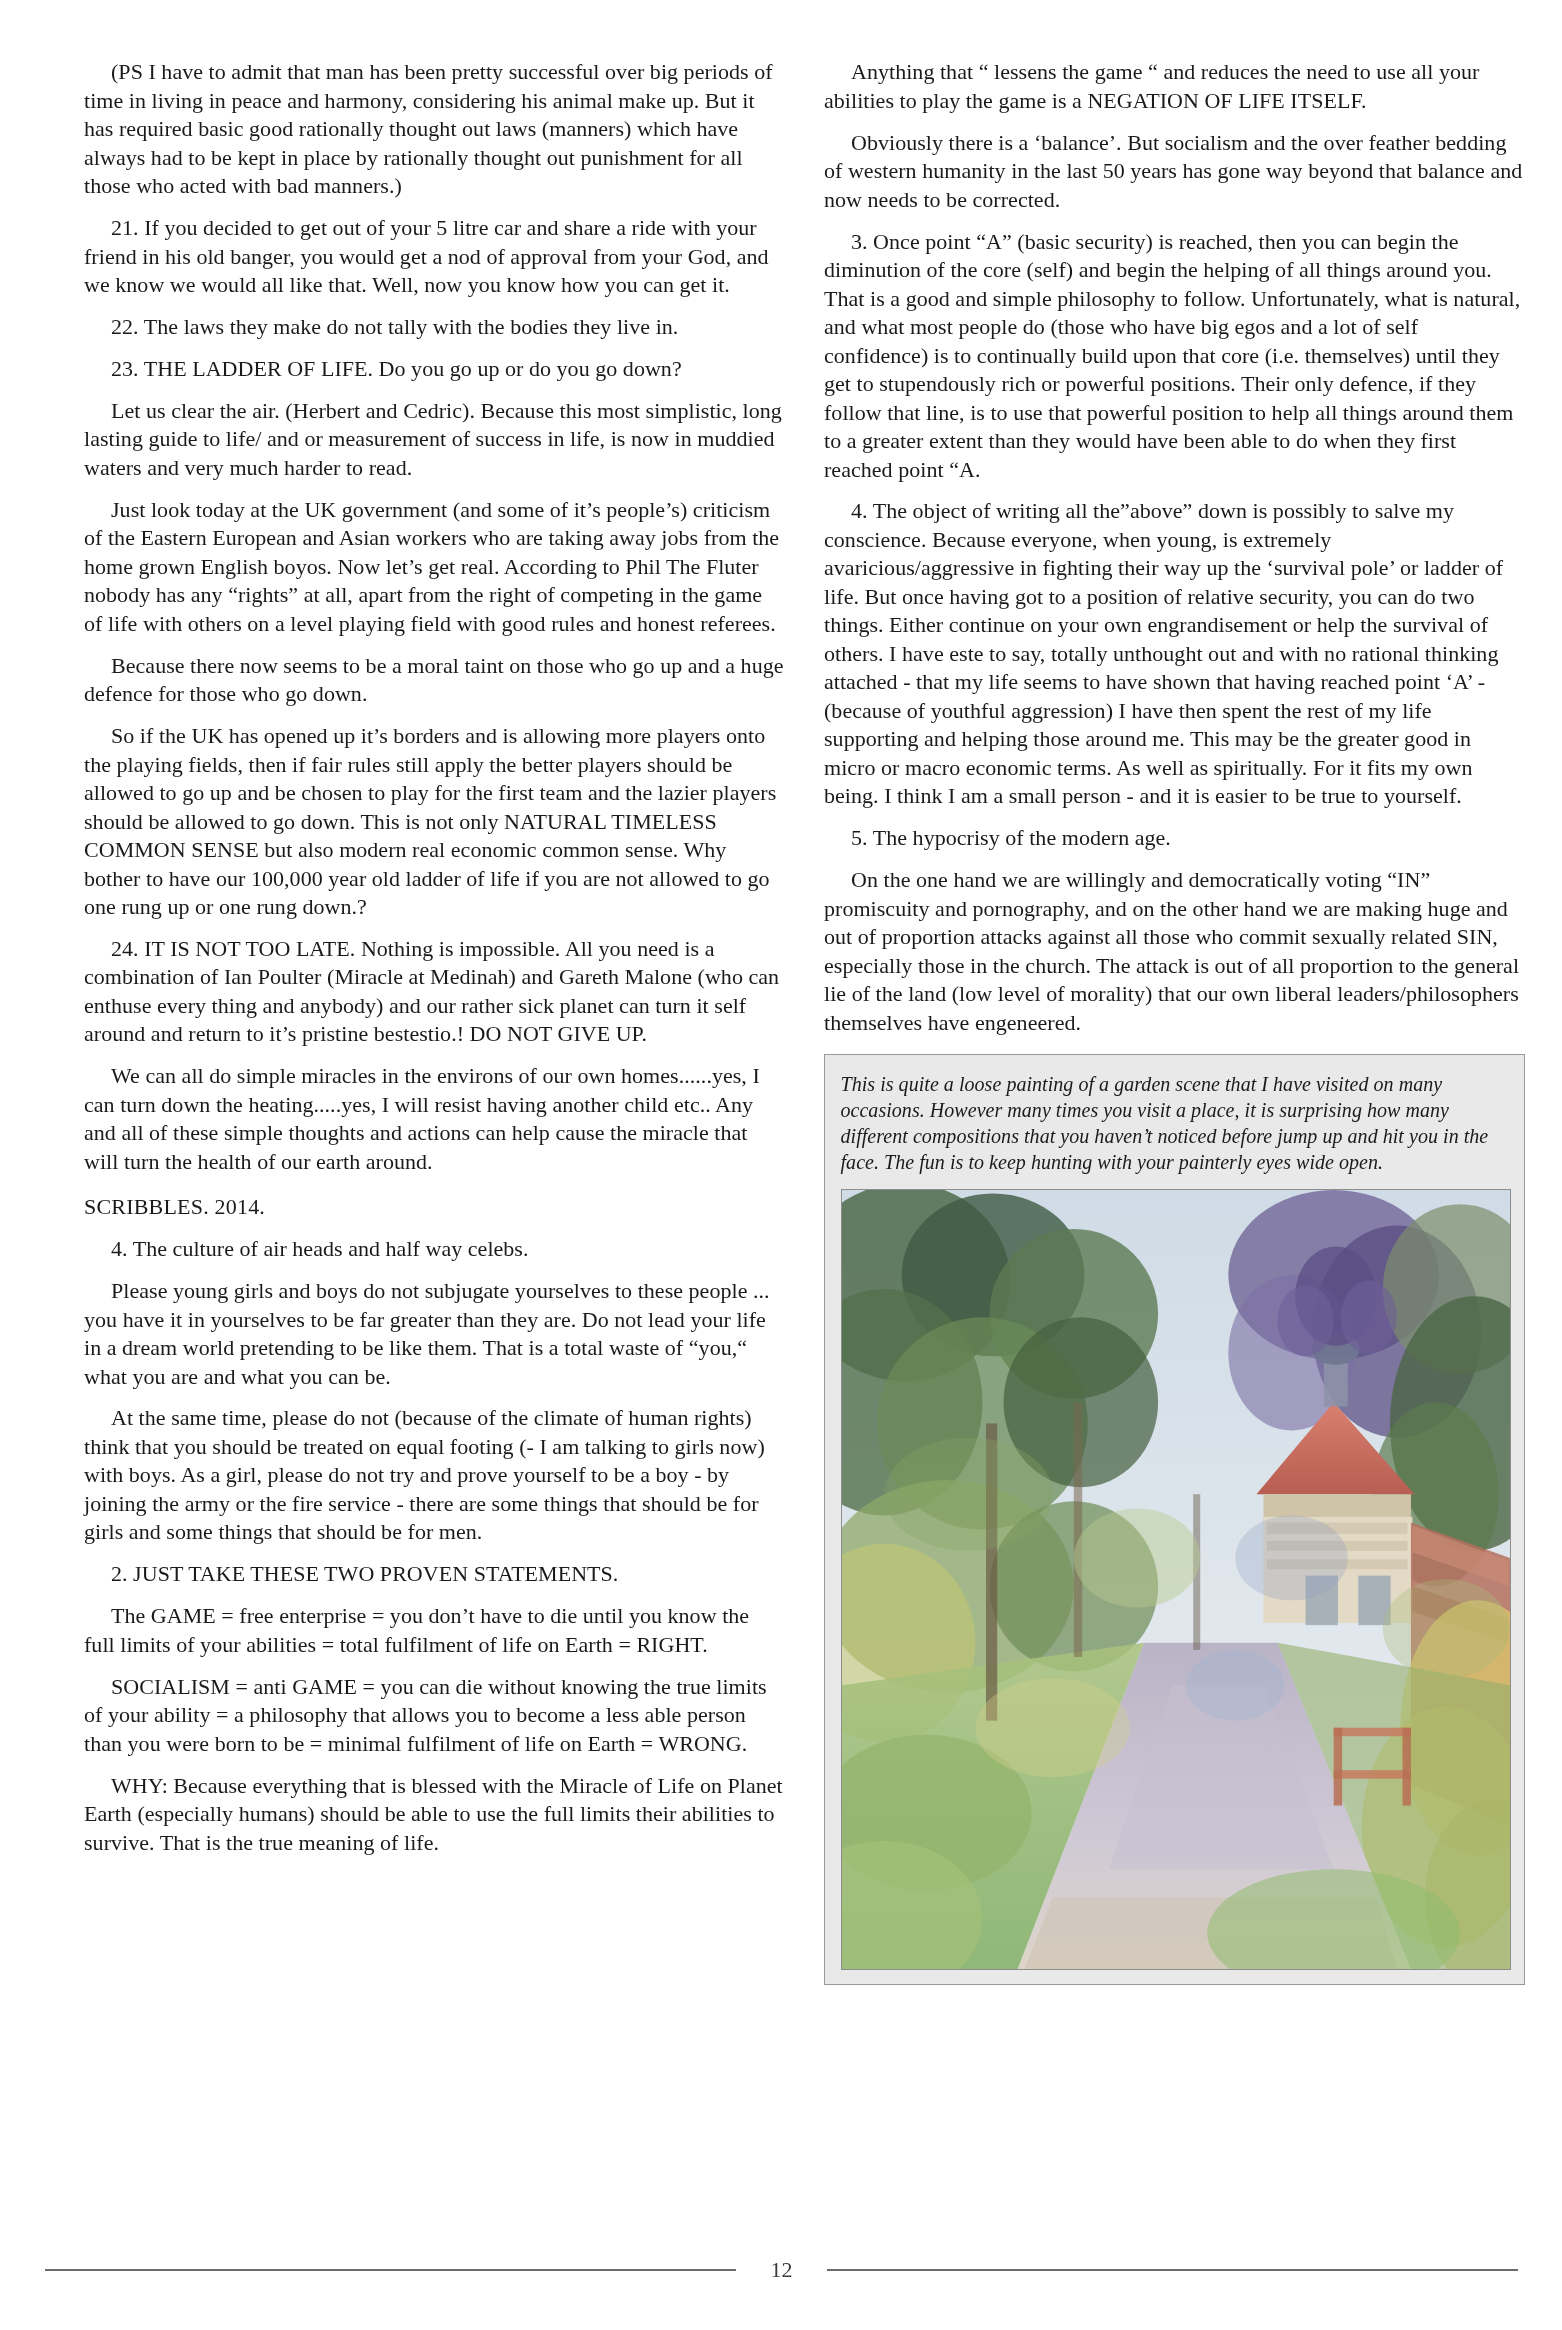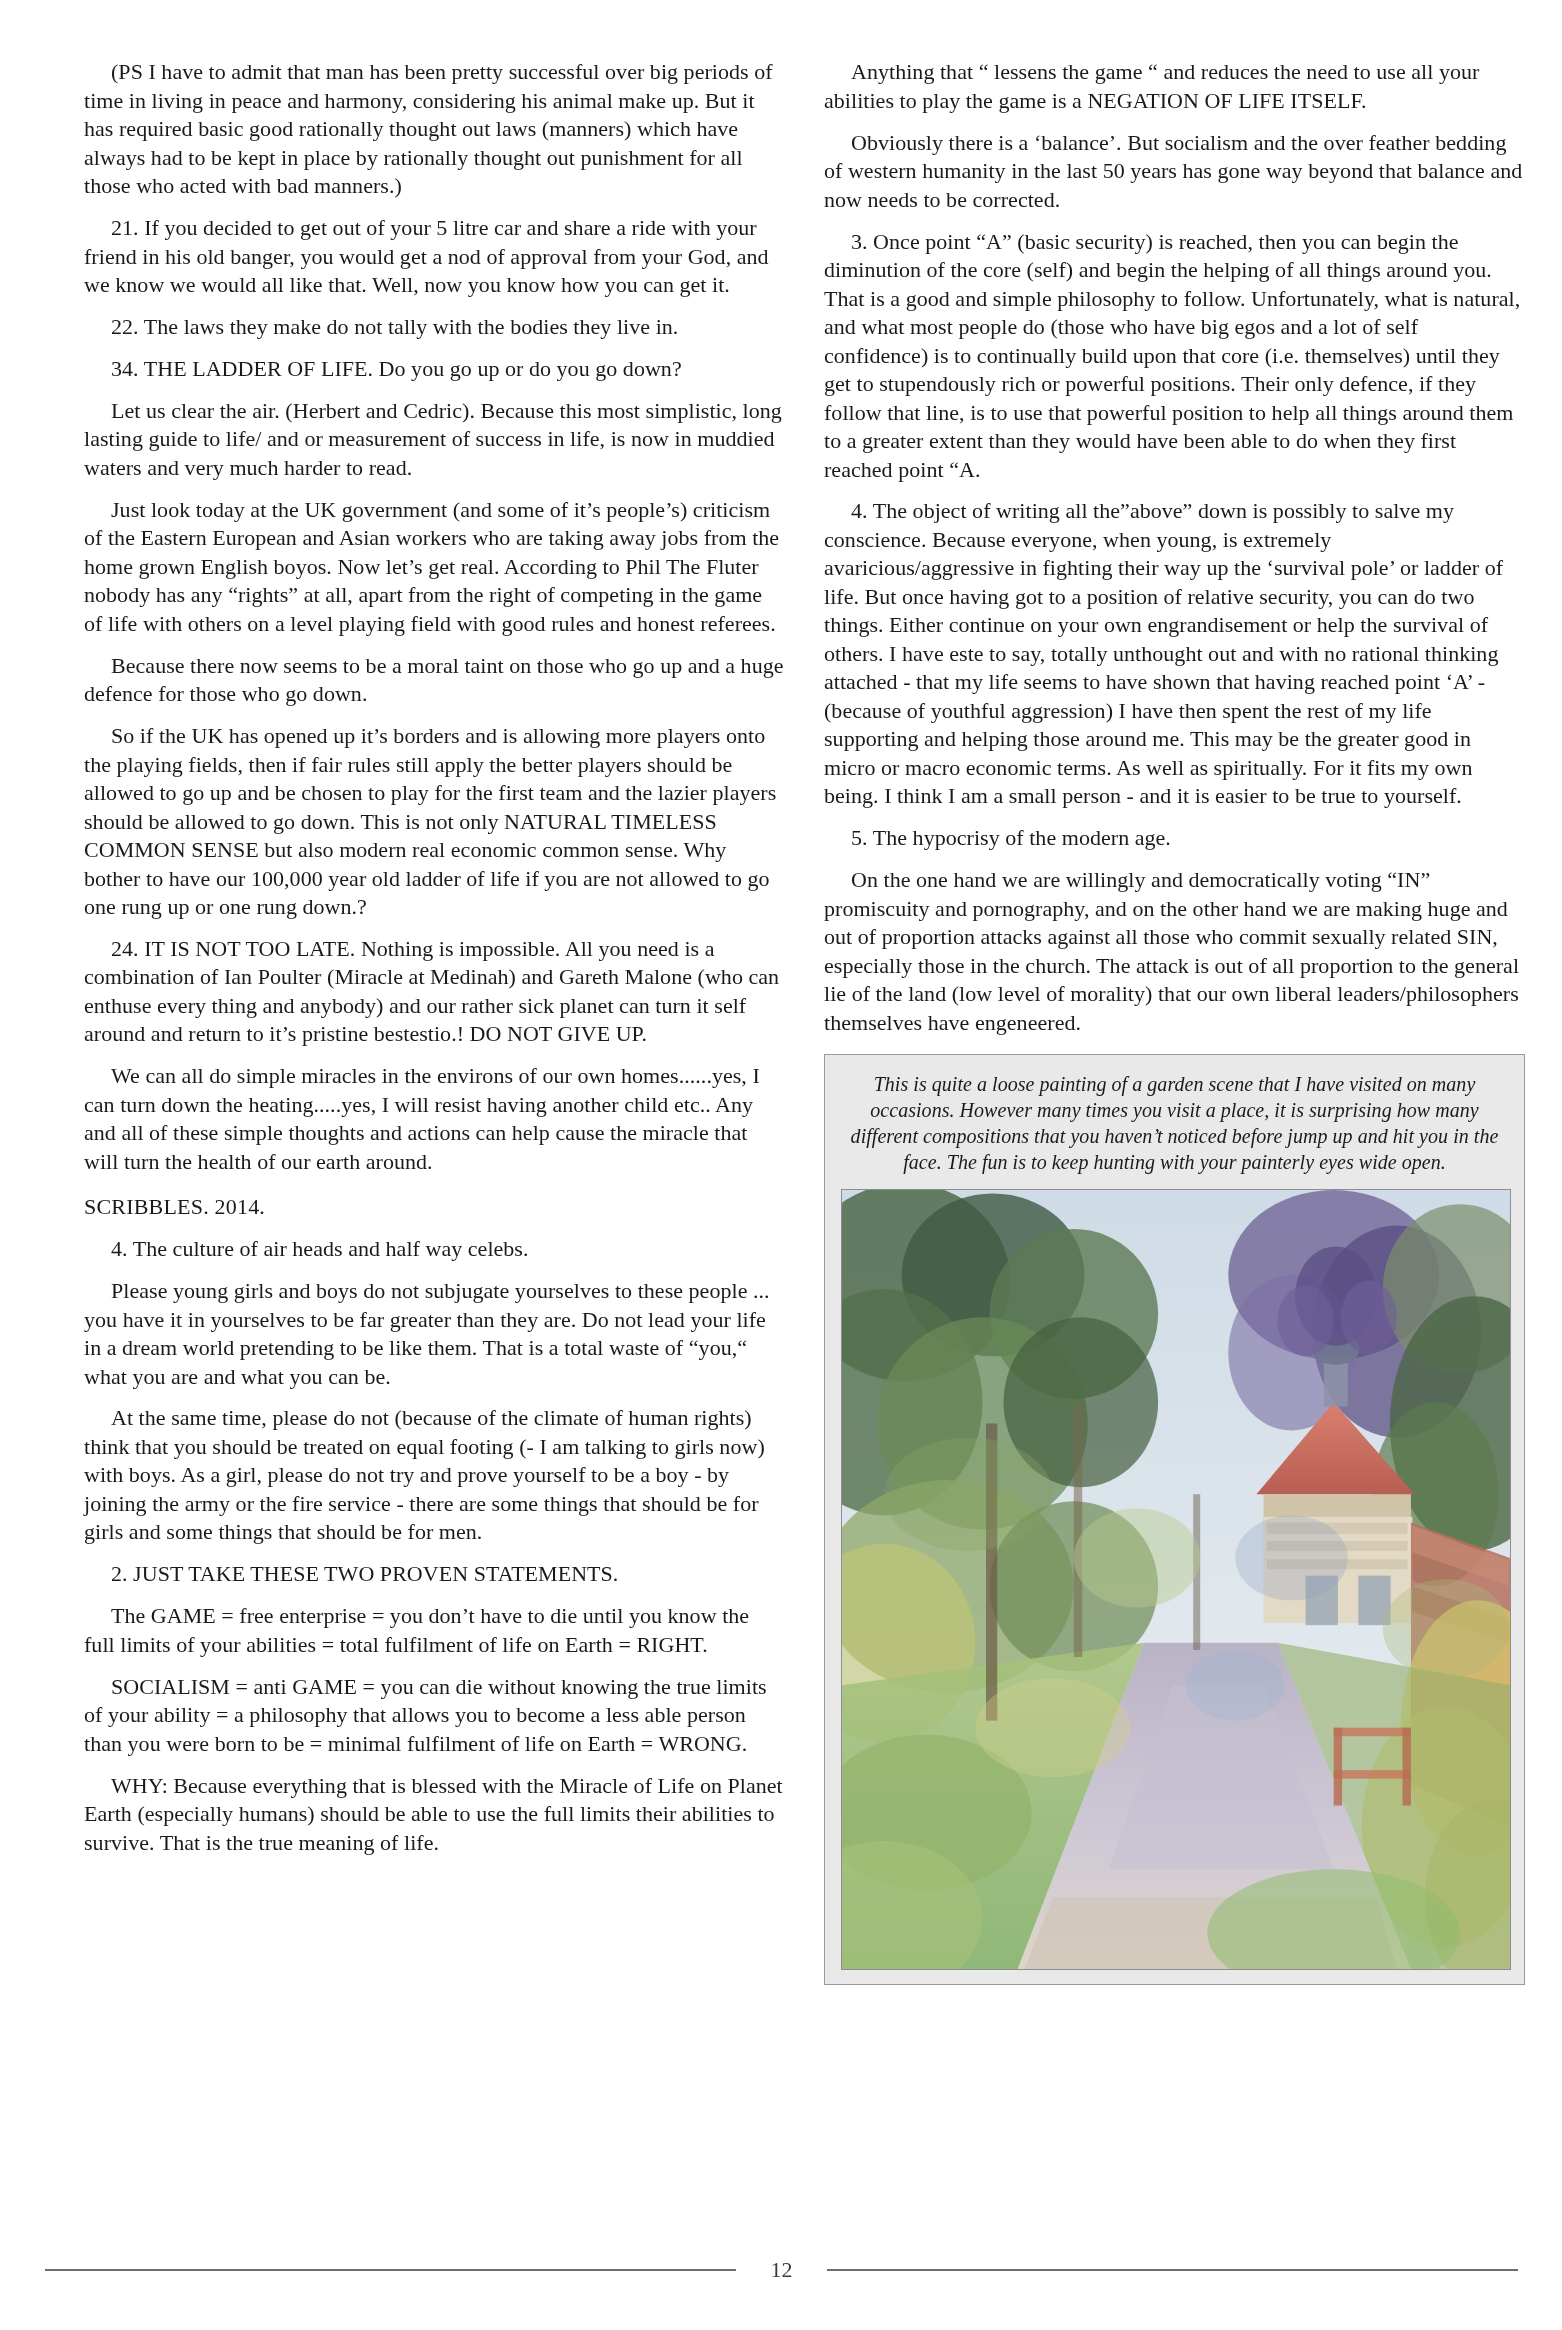--- a/index.html
+++ b/index.html
@@ -60,21 +60,20 @@
     width: 701px;
   }
   .caption {
     font-family: "Liberation Serif", serif;
     font-style: italic;
     font-size: 20px;
     line-height: 26px;
     color: #1a1a1a;
     margin: 0 0 14px 0;
     text-indent: 0;
-    text-align: center;
   }
   .art-frame {
     border: 1.4px solid #8d8d8d;
     background: #cfd8df;
     width: 100%;
     height: 779px;
     position: relative;
     overflow: hidden;
   }
   .art {
@@ -107,21 +106,21 @@
 </head>
 <body>
 
 <div class="page">
   <div class="columns">
 
     <div class="col">
       <p>(PS I have to admit that man has been pretty successful over big periods of time in living in peace and harmony, considering his animal make up. But it has required basic good rationally thought out laws (manners) which have always had to be kept in place by rationally thought out punishment for all those who acted with bad manners.)</p>
       <p>21. If you decided to get out of your 5 litre car and share a ride with your friend in his old banger, you would get a nod of approval from your God, and we know we would all like that. Well, now you know how you can get it.</p>
       <p>22. The laws they make do not tally with the bodies they live in.</p>
-      <p>34. THE LADDER OF LIFE. Do you go up or do you go down?</p>
+      <p>23. THE LADDER OF LIFE. Do you go up or do you go down?</p>
       <p>Let us clear the air. (Herbert and Cedric). Because this most simplistic, long lasting guide to life/ and or measurement of success in life, is now in muddied waters and very much harder to read.</p>
       <p>Just look today at the UK government (and some of it’s people’s) criticism of the Eastern European and Asian workers who are taking away jobs from the home grown English boyos. Now let’s get real. According to Phil The Fluter nobody has any “rights” at all, apart from the right of competing in the game of life with others on a level playing field with good rules and honest referees.</p>
       <p>Because there now seems to be a moral taint on those who go up and a huge defence for those who go down.</p>
       <p>So if the UK has opened up it’s borders and is allowing more players onto the playing fields, then if fair rules still apply the better players should be allowed to go up and be chosen to play for the first team and the lazier players should be allowed to go down. This is not only NATURAL TIMELESS COMMON SENSE but also modern real economic common sense. Why bother to have our 100,000 year old ladder of life if you are not allowed to go one rung up or one rung down.?</p>
       <p>24. IT IS NOT TOO LATE. Nothing is impossible. All you need is a combination of Ian Poulter (Miracle at Medinah) and Gareth Malone (who can enthuse every thing and anybody) and our rather sick planet can turn it self around and return to it’s pristine bestestio.! DO NOT GIVE UP.</p>
       <p>We can all do simple miracles in the environs of our own homes......yes, I can turn down the heating.....yes, I will resist having another child etc.. Any and all of these simple thoughts and actions can help cause the miracle that will turn the health of our earth around.</p>
 
       <p class="head">SCRIBBLES. 2014.</p>
 
       <p>4. The culture of air heads and half way celebs.</p>

